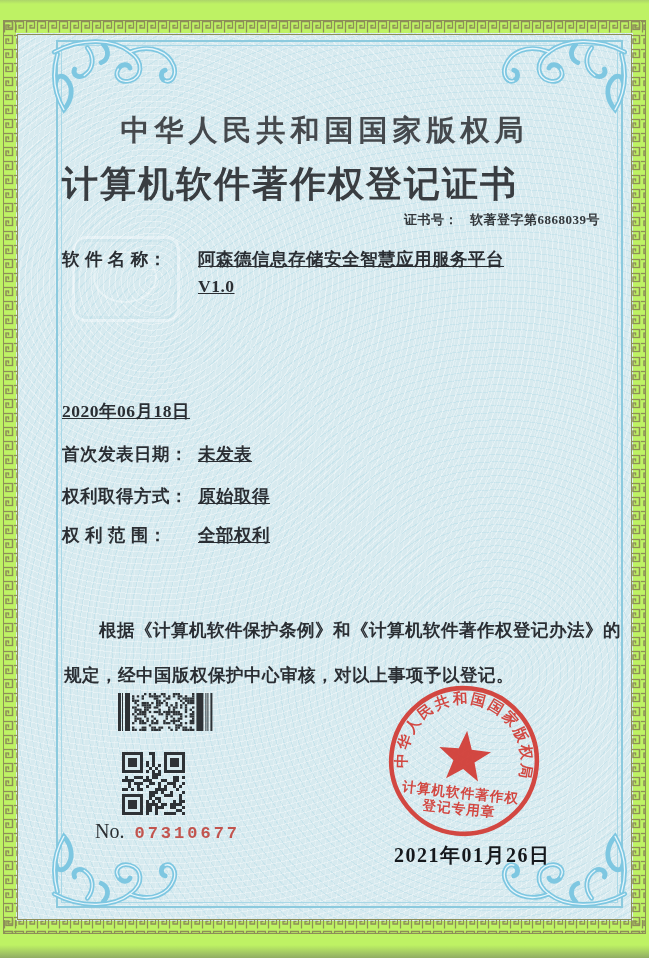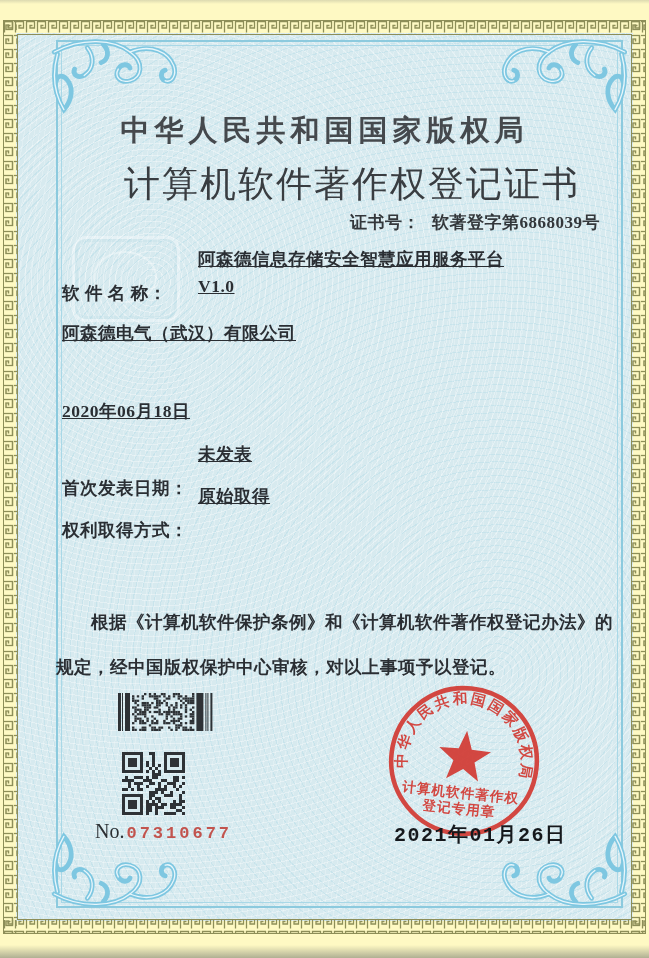--- a/index.html
+++ b/index.html
@@ -1,17 +1,17 @@
 <!DOCTYPE html>
 <html><head>
 <meta charset="utf-8">
 <style>
   html,body{margin:0;padding:0;}
   body{width:649px;height:958px;background:#e9ece0;font-family:"Liberation Serif",serif;}
-  .page{position:relative;width:649px;height:958px;background:#fef9c3;overflow:hidden;}
+  .page{position:relative;width:649px;height:958px;background:#bef264;overflow:hidden;}
   .page::after{content:'';position:absolute;left:0;right:0;bottom:0;height:13px;
     background:linear-gradient(to bottom,rgba(110,115,110,0),rgba(98,103,99,.5));z-index:20;}
   .page::before{content:'';position:absolute;left:0;right:0;top:0;height:4px;
     background:linear-gradient(to bottom,rgba(120,125,120,.25),rgba(120,125,120,0));z-index:20;}
 
   
   .inner{position:absolute;left:16px;top:33px;right:16px;bottom:37px;z-index:1;
     background-color:#d7eaef;
     background-image:
       repeating-radial-gradient(circle at 22% 28%, rgba(255,255,255,.35) 0 1px, rgba(255,255,255,0) 1px 6px),
@@ -32,46 +32,46 @@
   .fl-br{right:20px;top:830px;transform:scale(-1,-1);}
 
   .wm{position:absolute;left:72px;top:236px;width:102px;height:80px;border-radius:14px;
     border:3px solid rgba(255,255,255,.75);box-shadow:inset 0 0 0 3px rgba(150,205,220,.28);
     opacity:.45;filter:blur(.6px);z-index:4;}
   .wm::after{content:'';position:absolute;left:18px;top:12px;width:60px;height:48px;border-radius:50%;
     border:2px solid rgba(255,255,255,.8);}
 
   .issuer{position:absolute;left:0;width:649px;top:111px;text-align:center;z-index:5;
     font-size:29px;font-weight:700;letter-spacing:5px;color:#45494d;}
-  .cert-title{position:absolute;left:0;width:580px;top:160px;text-align:right;z-index:5;
-    font-size:36px;font-weight:400;letter-spacing:2px;color:#393d41;}
-  .certno{position:absolute;right:49px;top:211px;z-index:5;font-size:17px;font-weight:700;
+  .cert-title{position:absolute;left:0;width:580px;top:160px;text-align:center;z-index:5;
+    font-size:36px;font-weight:700;letter-spacing:2px;color:#393d41;}
+  .certno{position:absolute;right:49px;top:211px;z-index:5;font-size:13px;font-weight:700;
     color:#33373b;letter-spacing:.5px;}
   .certno .gap{display:inline-block;width:12px;}
 
   .row{position:absolute;left:62px;z-index:5;display:flex;align-items:flex-start;
     font-size:17.5px;font-weight:700;color:#2a2e33;line-height:27px;}
-  .row .lbl{width:136px;flex:0 0 136px;white-space:pre;letter-spacing:.5px;margin-top:34px;}
+  .row .lbl{width:136px;flex:0 0 136px;white-space:pre;letter-spacing:.5px;}
   .row .val{letter-spacing:.5px;text-decoration:underline;}
 
-  .statement{position:absolute;left:52px;top:596px;width:558px;z-index:5;margin:4px;
+  .statement{position:absolute;left:52px;top:596px;width:558px;z-index:5;margin:12px;
     font-size:17.5px;font-weight:700;color:#2a2e33;line-height:45px;text-indent:2em;
     letter-spacing:.5px;}
 
   .barcode{position:absolute;left:118px;top:693px;z-index:5;}
   .qr{position:absolute;left:122px;top:752px;z-index:5;}
 
   .serial{position:absolute;left:95px;top:820px;z-index:5;font-size:20px;color:#2b2f33;}
   .serial .num{font-family:"Liberation Mono",monospace;font-size:17px;color:#c2544e;
-    letter-spacing:3px;margin-left:2px;font-weight:700;}
+    letter-spacing:3px;margin-left:10px;font-weight:700;}
 
   .seal{position:absolute;left:374px;top:671px;width:180px;height:180px;z-index:6;
     opacity:.92;transform:rotate(6deg);}
-  .issue-date{position:absolute;left:394px;top:821px;z-index:7;font-size:20px;font-weight:800;
-    color:#15181c;letter-spacing:1.5px;font-family:Liberation Mono, monospace;}
+  .issue-date{position:absolute;left:394px;top:842px;z-index:7;font-size:20px;font-weight:800;
+    color:#15181c;letter-spacing:1.5px;}
 </style>
 </head>
 <body>
 
 <div class="page">
 
   <div class="inner"></div>
 
   <svg class="gk" width="643" height="914">
     <defs>
@@ -126,32 +126,35 @@
 
   <div class="issuer">中华人民共和国国家版权局</div>
   <div class="cert-title">计算机软件著作权登记证书</div>
   <div class="certno"><span>证书号：</span><span class="gap"></span><span>软著登字第6868039号</span></div>
 
   <div class="row" style="top:246px">
     <span class="lbl">软 件 名 称：</span>
     <span class="val"><span>阿森德信息存储安全智慧应用服务平台</span><br><span>V1.0</span></span>
   </div>
   <div class="row" style="top:320px">
-    <span class="val">阿森德电气（武汉）有限公司</span>
   </div>
   <div class="row" style="top:398px">
     <span class="val">2020年06月18日</span>
   </div>
   <div class="row" style="top:441px">
     <span class="lbl">首次发表日期：</span>
     <span class="val">未发表</span>
   </div>
   <div class="row" style="top:483px">
     <span class="lbl">权利取得方式：</span>
     <span class="val">原始取得</span>
+  </div>
+  <div class="row" style="top:522px">
+    <span class="lbl">权 利 范 围：</span>
+    <span class="val">全部权利</span>
   </div>
 
   <p class="statement">根据《计算机软件保护条例》和《计算机软件著作权登记办法》的规定，经中国版权保护中心审核，对以上事项予以登记。</p>
 
   <svg class="barcode" width="114" height="38" viewBox="0 0 114 38">
       <rect x="0" y="0" width="3" height="38" fill="#2e3236"></rect>
       <rect x="4" y="0" width="1" height="38" fill="#2e3236"></rect>
       <rect x="7" y="0" width="5" height="38" fill="#2e3236"></rect>
       <rect x="14" y="2.235" width="2.4" height="2.235" fill="#2e3236"></rect>
       <rect x="14" y="4.47" width="2.4" height="2.235" fill="#2e3236"></rect>

